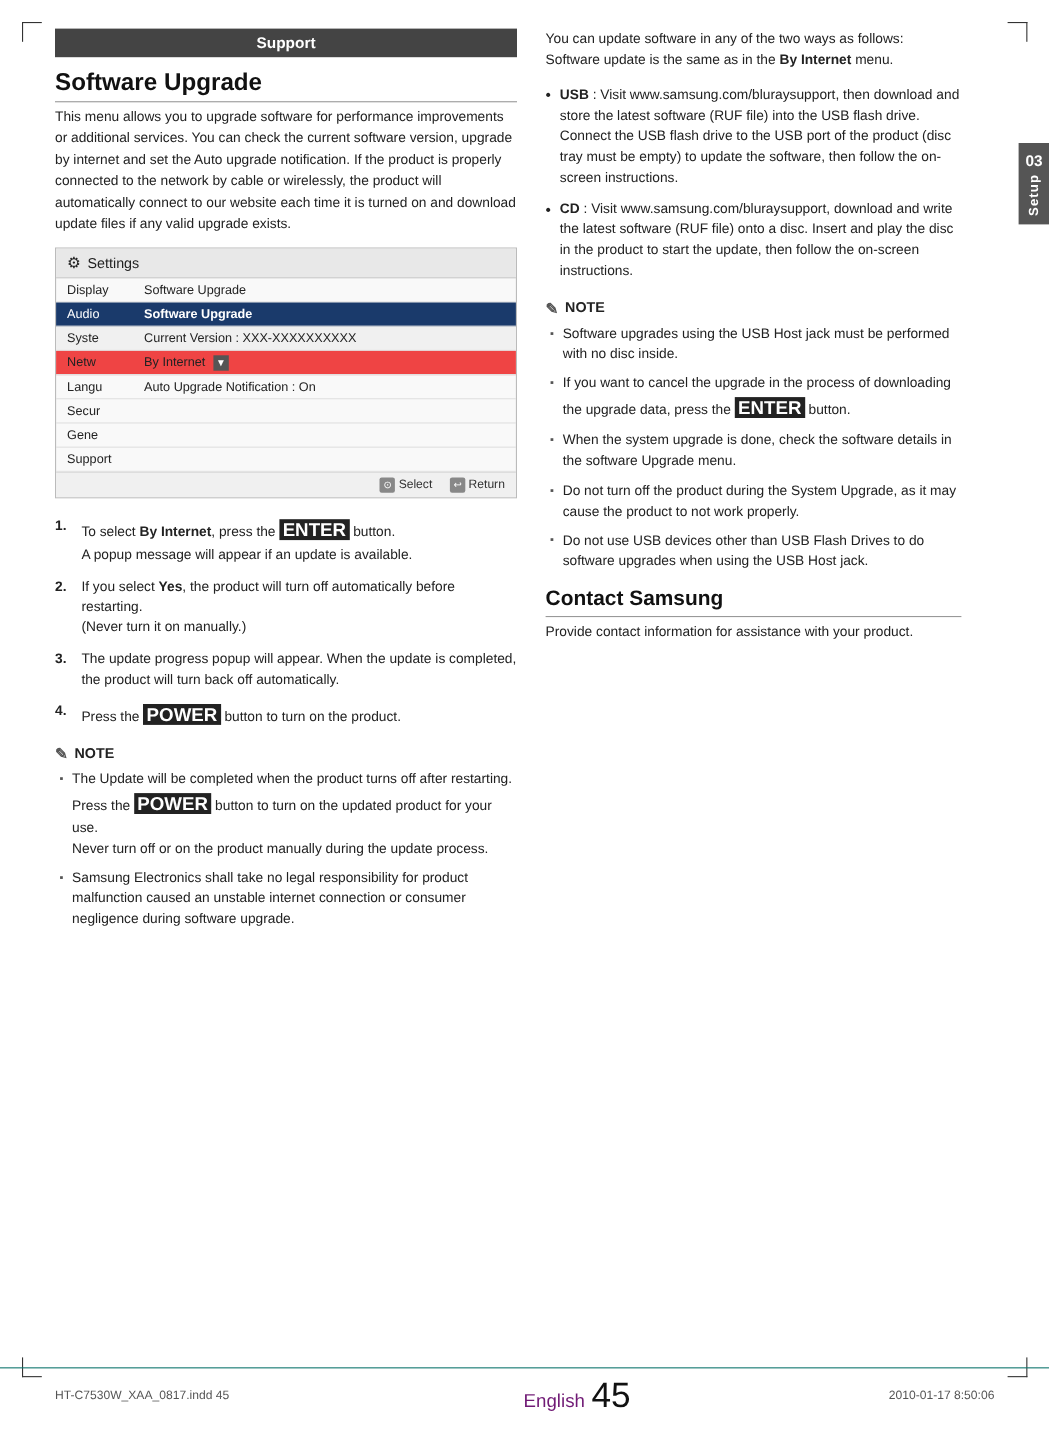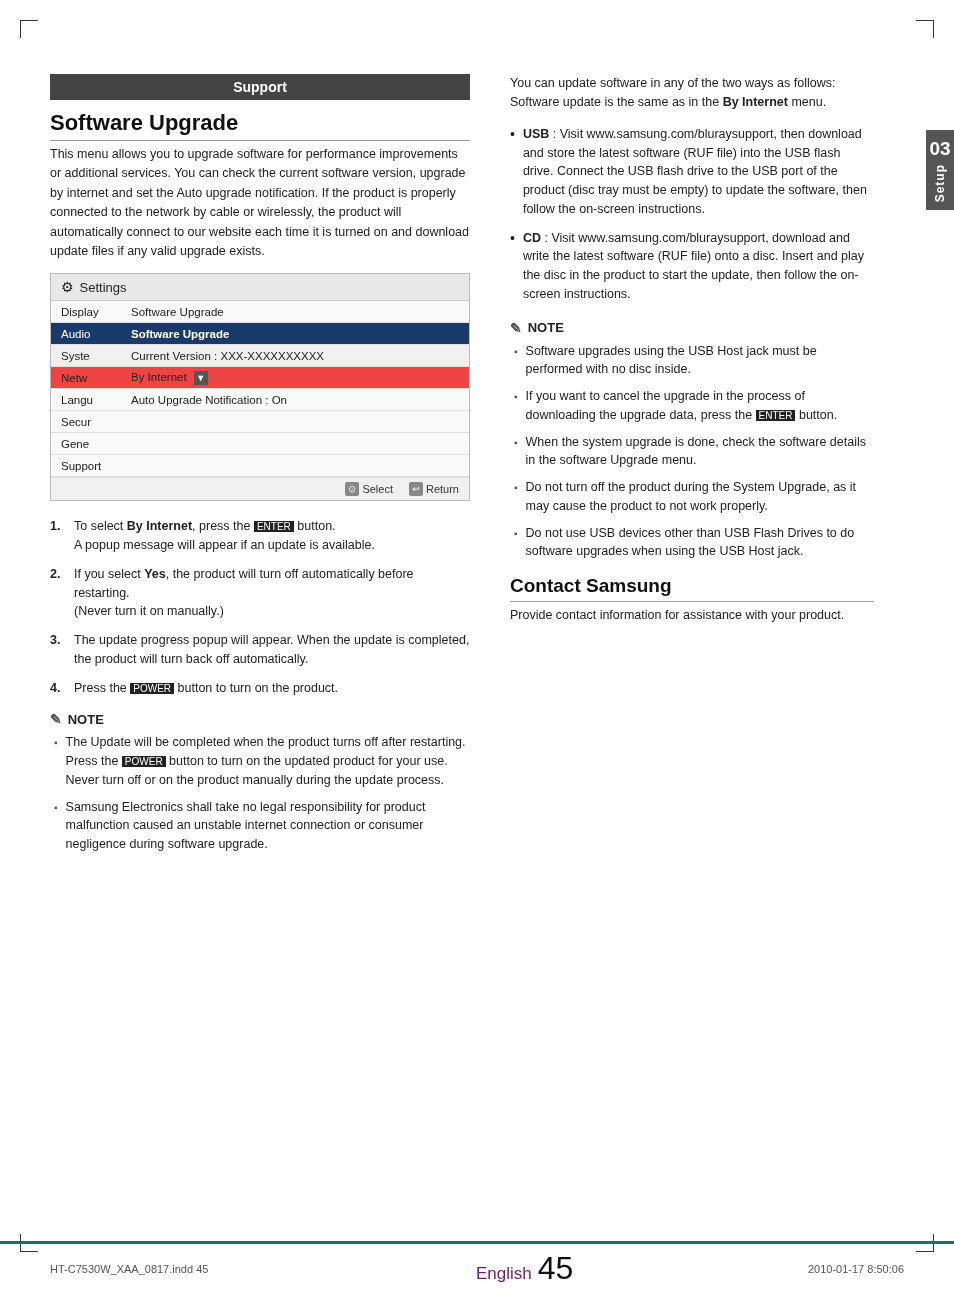--- a/index.html
+++ b/index.html
@@ -36,36 +36,36 @@
       color: #fff;
       font-size: 11px;
       font-weight: bold;
       display: flex;
       flex-direction: column;
       align-items: center;
       padding: 8px 4px;
       gap: 4px;
     }
     .side-tab .tab-num {
-      font-size: 19px;
+      font-size: 14px;
       font-weight: bold;
     }
     .side-tab .tab-text {
       writing-mode: vertical-rl;
       transform: rotate(180deg);
       font-size: 12px;
       letter-spacing: 1px;
     }
 
     
     .main-content {
       display: flex;
       flex-direction: row;
-      padding: 74px 50px 60px 50px;
-      gap: 30px;
+      padding: 26px 50px 60px 50px;
+      gap: 16px;
       padding-right: 80px;
     }
 
     
     .left-col {
       flex: 0 0 420px;
       max-width: 420px;
     }
 
     
@@ -281,21 +281,21 @@
     
     .page-footer {
       position: absolute;
       bottom: 20px;
       left: 0;
       right: 0;
       display: flex;
       justify-content: space-between;
       align-items: center;
       padding: 0 50px;
-      border-top: 3px solid #0f766e;
+      border-top: 1px solid #0f766e;
       padding-top: 6px;
       font-size: 11px;
       color: #555;
     }
     .page-number-block {
       display: flex;
       align-items: baseline;
       gap: 6px;
     }
     .lang-text {
@@ -304,25 +304,25 @@
       margin-left: 33px;
     }
     .page-num-big {
       font-size: 32px;
       font-weight: normal;
       color: #111;
     }
 
     .inline-bold { font-weight: bold; }
     .inline-keyword {
-      font-weight: normal;
+      font-weight: bold;
       background: #222;
       color: #fff;
       padding: 0 3px;
-      font-size: 10px;
+      font-size: 17px;
     }
   </style>
 </head>
 <body>
 
 <div class="corner-mark corner-tl"></div>
 <div class="corner-mark corner-tr"></div>
 <div class="corner-mark corner-bl"></div>
 <div class="corner-mark corner-br"></div>
 

